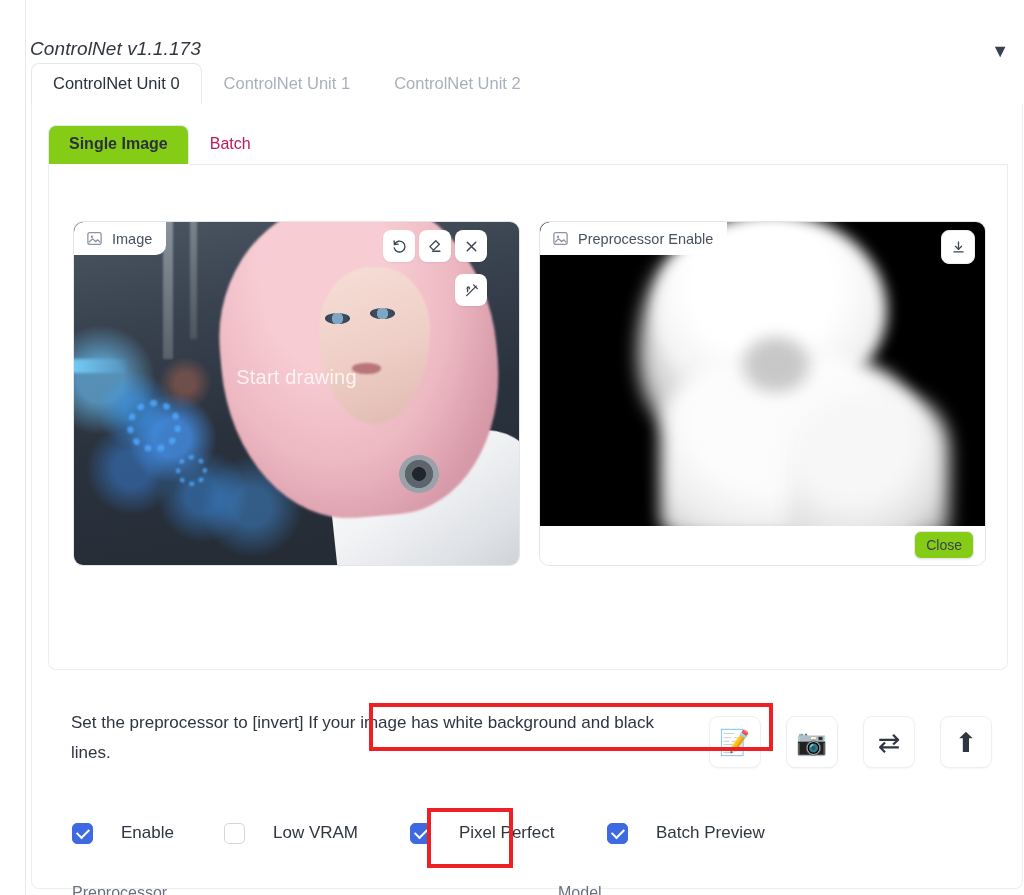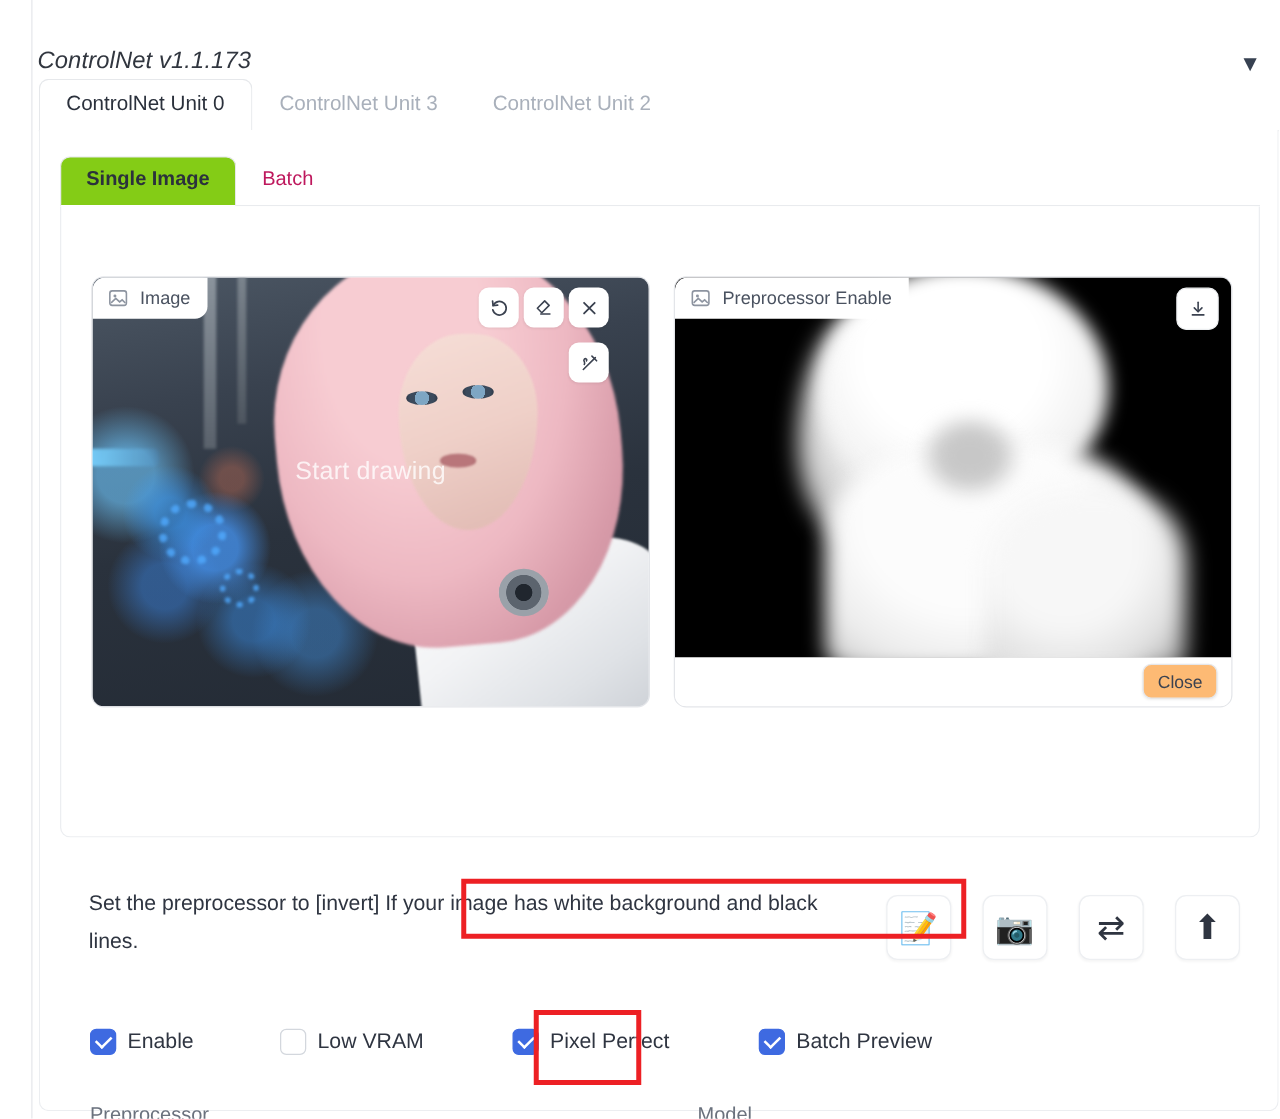--- a/index.html
+++ b/index.html
@@ -317,21 +317,21 @@
   }
   .preview-footer {
     position: absolute;
     left: 0; right: 0; bottom: 0;
     height: 11.5%;
     background: #ffffff;
     display: flex; align-items: center; justify-content: flex-end;
     padding-right: 11px;
   }
   .close-btn {
-    background: #fdba74;
+    background: #84cc16;
     border: 1px solid #e5e7eb;
     border-radius: 7px;
     padding: 5px 11px;
     font-size: 14px;
     color: #3b4250;
     cursor: pointer;
     box-shadow: 0 1px 2px rgba(0,0,0,.07);
   }
 
   
@@ -385,21 +385,21 @@
   .emoji-btn.glyph { font-size: 27px; color: #2f3541; }
 
   
   .checkbox-row {
     position: absolute;
     left: 40px; top: 705px;
     width: 940px; height: 48px;
   }
   .cb-item {
     position: absolute;
-    display: flex; align-items: center; gap: 9px;
+    display: flex; align-items: center; gap: 28px;
     cursor: pointer;
     height: 100%;
   }
   #cb-enable        { left: 0px; }
   #cb-lowvram       { left: 152px; }
   #cb-pixelperfect  { left: 338px; }
   #cb-allowpreview  { left: 535px; }
   .cb-box {
     width: 21px; height: 21px;
     border-radius: 5px;
@@ -453,21 +453,21 @@
 <div id="app">
   <div class="panel">
 
     <div class="accordion-header">
       <span class="accordion-title">ControlNet v1.1.173</span>
       <span class="accordion-toggle">▼</span>
     </div>
 
     <div class="unit-tabs">
       <div class="unit-tab active">ControlNet Unit 0</div>
-      <div class="unit-tab">ControlNet Unit 3</div>
+      <div class="unit-tab">ControlNet Unit 1</div>
       <div class="unit-tab">ControlNet Unit 2</div>
     </div>
 
     <div class="unit-body">
 
       <div class="source-tabs">
         <div class="source-tab active">Single Image</div>
         <div class="source-tab">Batch</div>
       </div>
 

